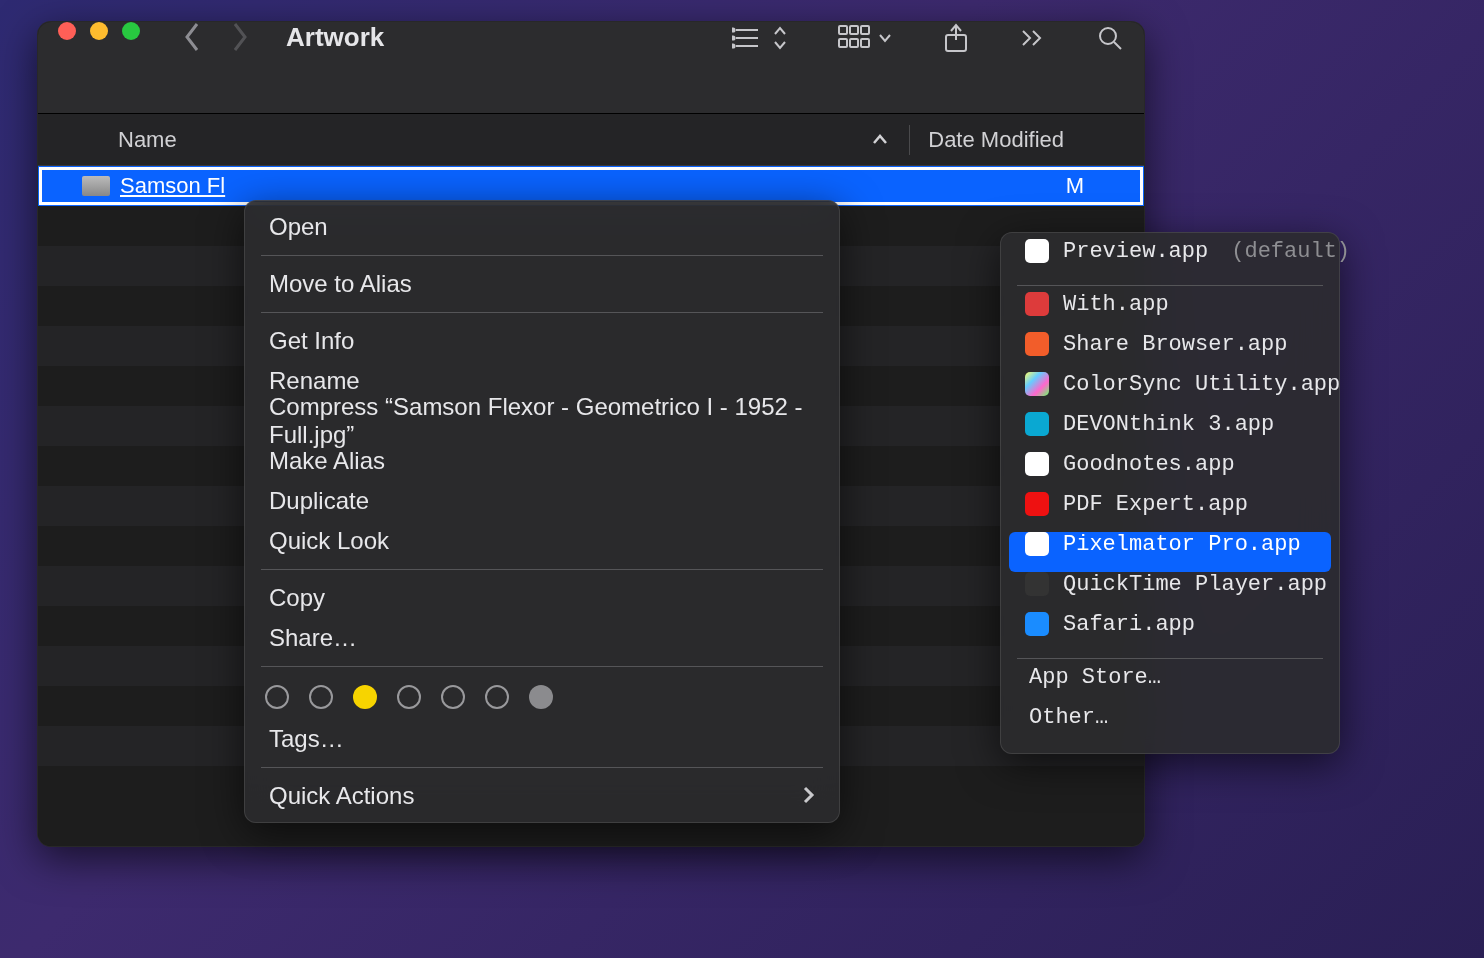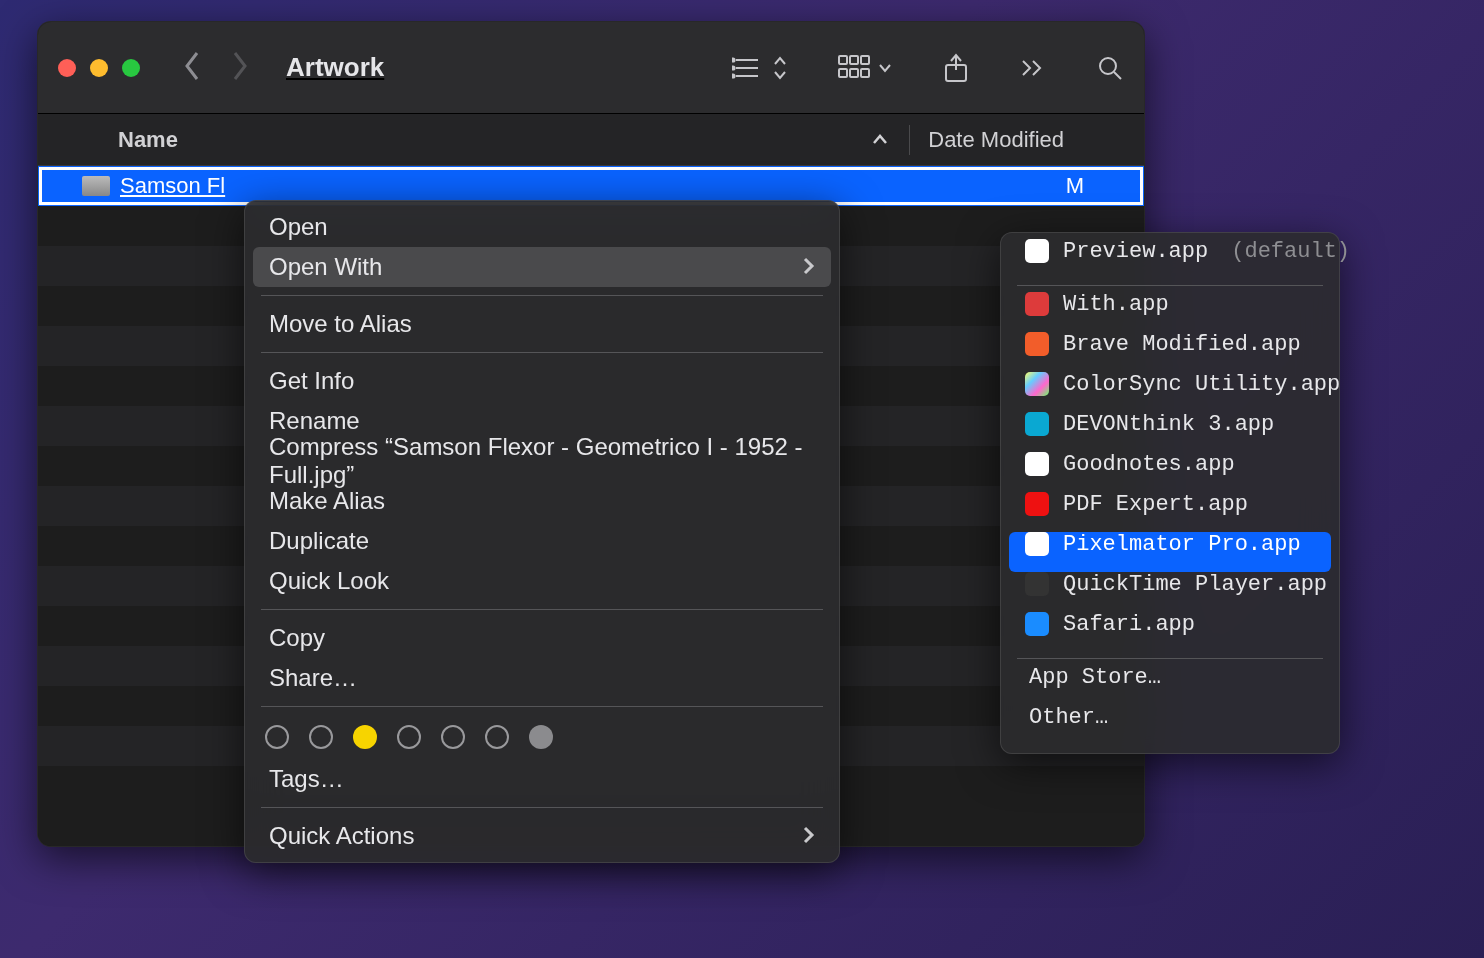--- a/index.html
+++ b/index.html
@@ -19,25 +19,24 @@
     background: #1d1d1d;
     border-radius: 14px;
     box-shadow: 0 12px 40px rgba(0,0,0,.6);
     overflow: hidden;
     border: 1px solid rgba(255,255,255,.05);
   }
 
   .toolbar {
     height: 92px;
     background: #2c2c2e;
-    display: flex; align-items: center;
+    display: flex; align-items: flex-start;
     padding: 0 20px;
     gap: 18px;
     border-bottom: 1px solid #000;
-    text-decoration: underline;
   }
 
   .traffic-lights { display: flex; gap: 14px; }
   .traffic-lights .dot { width: 18px; height: 18px; border-radius: 50%; }
   .dot.close  { background:#ff5f57; }
   .dot.min    { background:#febc2e; }
   .dot.max    { background:#28c840; }
 
   .nav-arrows { display:flex; gap:24px; margin-left:24px; }
   .nav-arrows svg { width:22px; height:30px; stroke:#8d8d92; stroke-width:3; fill:none; }
@@ -56,21 +55,21 @@
   
   .column-header {
     height:52px;
     display:flex; align-items:center;
     background:#242426;
     color:#d1d1d4;
     font-size:22px;
     border-bottom:1px solid #3a3a3c;
     padding:0 80px 0 80px;
   }
-  .column-header .col-name { flex:1; font-weight:700; }
+  .column-header .col-name { flex:1; font-weight:400; }
   .column-header .sort-icon { margin-right:20px; }
   .column-header .divider-v { width:1px; height:30px; background:#4a4a4c; margin:0 18px 0 0;}
 
   
   .file-list { background:#1d1d1d; min-height:680px; }
   .file-row {
     height:40px;
     display:flex; align-items:center;
     background:#242426;
   }
@@ -269,28 +268,20 @@
     <div class="file-row"></div>
     <div class="file-row"></div>
     <div class="file-row"></div>
   </div>
 </div>
 
 <div class="context-menu">
   <div class="menu-item">
     <span>Open</span>
   </div>
-  <div class="menu-item highlighted">
-    <span>Open With</span>
-    <span class="arrow-sub">
-      <svg viewBox="0 0 12 18">
-          <polyline points="2,2 9,9 2,16"></polyline>
-        </svg>
-    </span>
-  </div>
   <div class="menu-sep"></div>
   <div class="menu-item">
     <span>Move to Alias</span>
   </div>
   <div class="menu-sep"></div>
   <div class="menu-item">
     <span>Get Info</span>
   </div>
   <div class="menu-item">
     <span>Rename</span>
@@ -345,21 +336,21 @@
     <span class="default-tag">(default)</span>
   </div>
   <div class="sub-sep"></div>
 
   <div class="sub-item">
     <div class="app-icon" style="background:#dd3b3b"></div>
     <span>With.app</span>
   </div>
   <div class="sub-item">
     <div class="app-icon" style="background:#f25d2a"></div>
-    <span>Brave Modified.app</span>
+    <span>Share Browser.app</span>
   </div>
   <div class="sub-item">
     <div class="app-icon" style="background:linear-gradient(135deg,#ff6,#6cf,#f6c,#6f6)"></div>
     <span>ColorSync Utility.app</span>
   </div>
   <div class="sub-item">
     <div class="app-icon" style="background:#0aa8d2"></div>
     <span>DEVONthink 3.app</span>
   </div>
   <div class="sub-item">

